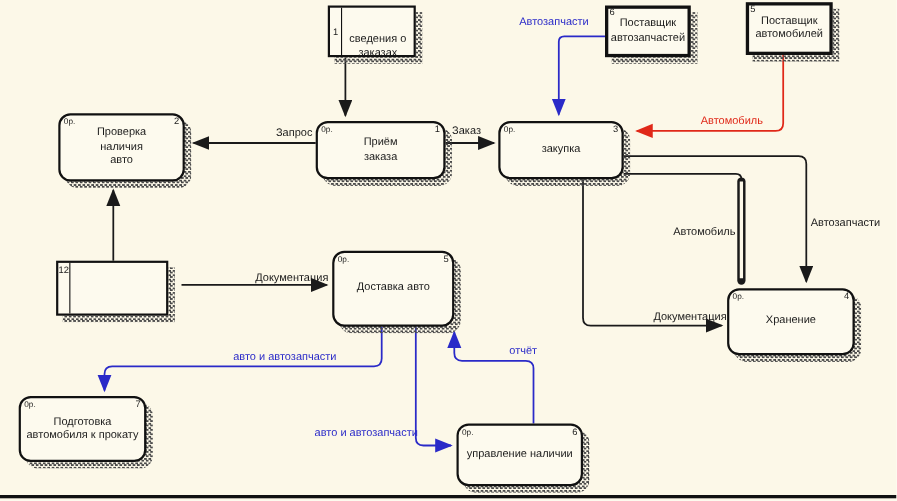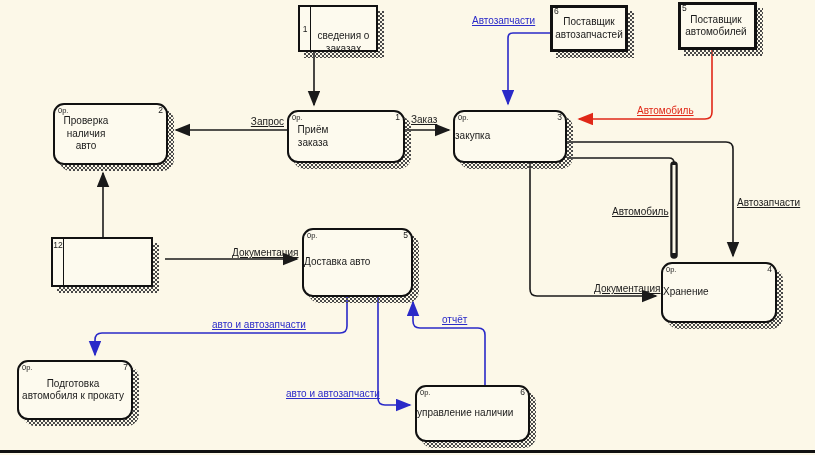--- a/index.html
+++ b/index.html
@@ -11,37 +11,37 @@
   #flows-svg{position:absolute;left:0;top:0;z-index:1;}
   .node{position:absolute;z-index:2;}
   .shadow{
     position:absolute;left:6px;top:6px;width:100%;height:100%;
     background:repeating-conic-gradient(#4a4a4a 0% 25%, transparent 0% 50%) 0 0/4px 4px;
   }
   .shadow.rounded{border-radius:12px;}
   .box{
     position:absolute;left:0;top:0;width:100%;height:100%;
     background:#fdfaee;box-sizing:border-box;
-    display:flex;align-items:center;justify-content:flex-start;text-align:center;
+    display:flex;align-items:center;justify-content:center;text-align:center;
   }
   .process .box{border:2.5px solid #111;border-radius:11px;}
   .external .box{border:3.5px solid #111;}
   .store .box{border:2.5px solid #111;justify-content:flex-start;}
   .store .compartment{
     width:11px;height:100%;border-right:1.5px solid #111;box-sizing:border-box;
     display:flex;align-items:center;justify-content:center;flex:none;
     font-size:8.5px;
   }
   .store .compartment.top{align-items:flex-start;padding-top:1px;}
   .store .body{flex:1;display:flex;align-items:center;justify-content:center;margin-top:28px;}
   .cost{position:absolute;left:5px;top:3px;font-size:7.5px;z-index:3;}
   .num{position:absolute;right:5px;top:2px;font-size:8.5px;z-index:3;}
   .num-in{position:absolute;left:4px;top:1px;font-size:8.5px;z-index:3;}
   .label{font-size:10px;line-height:1.25;}
-  .flow-label{position:absolute;z-index:3;font-size:10px;white-space:nowrap;text-decoration:underline;}
+  .flow-label{position:absolute;z-index:3;font-size:10px;white-space:nowrap;}
   .blue{color:#2a2ac8;}
   .red{color:#e02818;}
   #bottom-border{position:absolute;left:0;bottom:2px;width:815px;height:3px;background:#111;z-index:4;}
 </style>
 </head>
 <body>
 
 <div id="canvas">
 
   <svg id="flows-svg" width="815" height="455" viewBox="0 0 815 455">
@@ -178,16 +178,16 @@
   <div class="flow-label" style="left:248px;top:116px;width:36px;text-align:right;">Запрос</div>
   <div class="flow-label" style="left:411px;top:114px;">Заказ</div>
   <div class="flow-label blue" style="left:472px;top:15px;">Автозапчасти</div>
   <div class="flow-label red" style="left:637px;top:105px;">Автомобиль</div>
   <div class="flow-label" style="left:232px;top:247px;">Документация</div>
   <div class="flow-label" style="left:594px;top:283px;">Документация</div>
   <div class="flow-label" style="left:612px;top:206px;">Автомобиль</div>
   <div class="flow-label" style="left:737px;top:197px;">Автозапчасти</div>
   <div class="flow-label blue" style="left:212px;top:319px;">авто и автозапчасти</div>
   <div class="flow-label blue" style="left:286px;top:388px;">авто и автозапчасти</div>
-  <div class="flow-label blue" style="left:442px;top:314px;">отчёт</div>
+  <div class="flow-label blue" style="left:463px;top:314px;">отчёт</div>
 
   <div id="bottom-border"></div>
 </div>
 
 </body></html>

